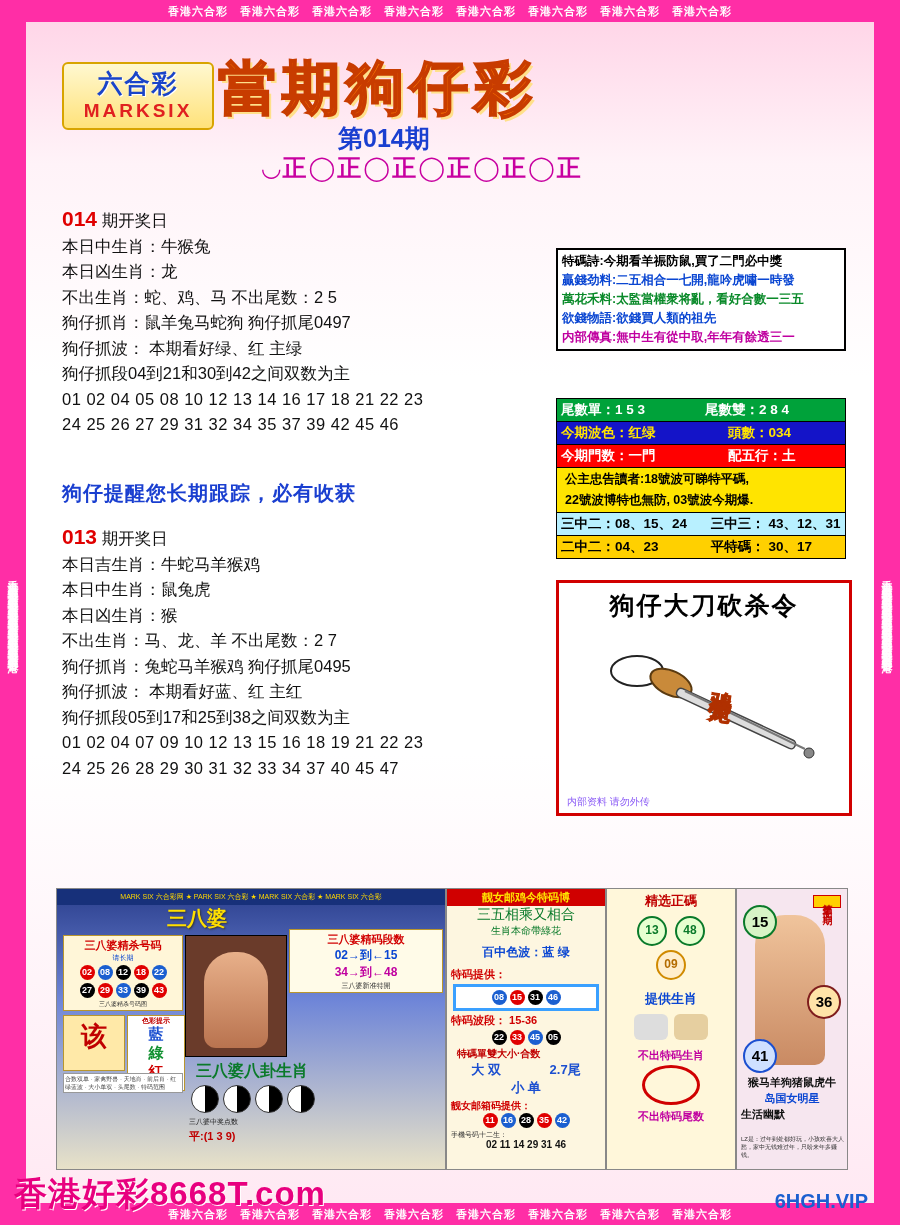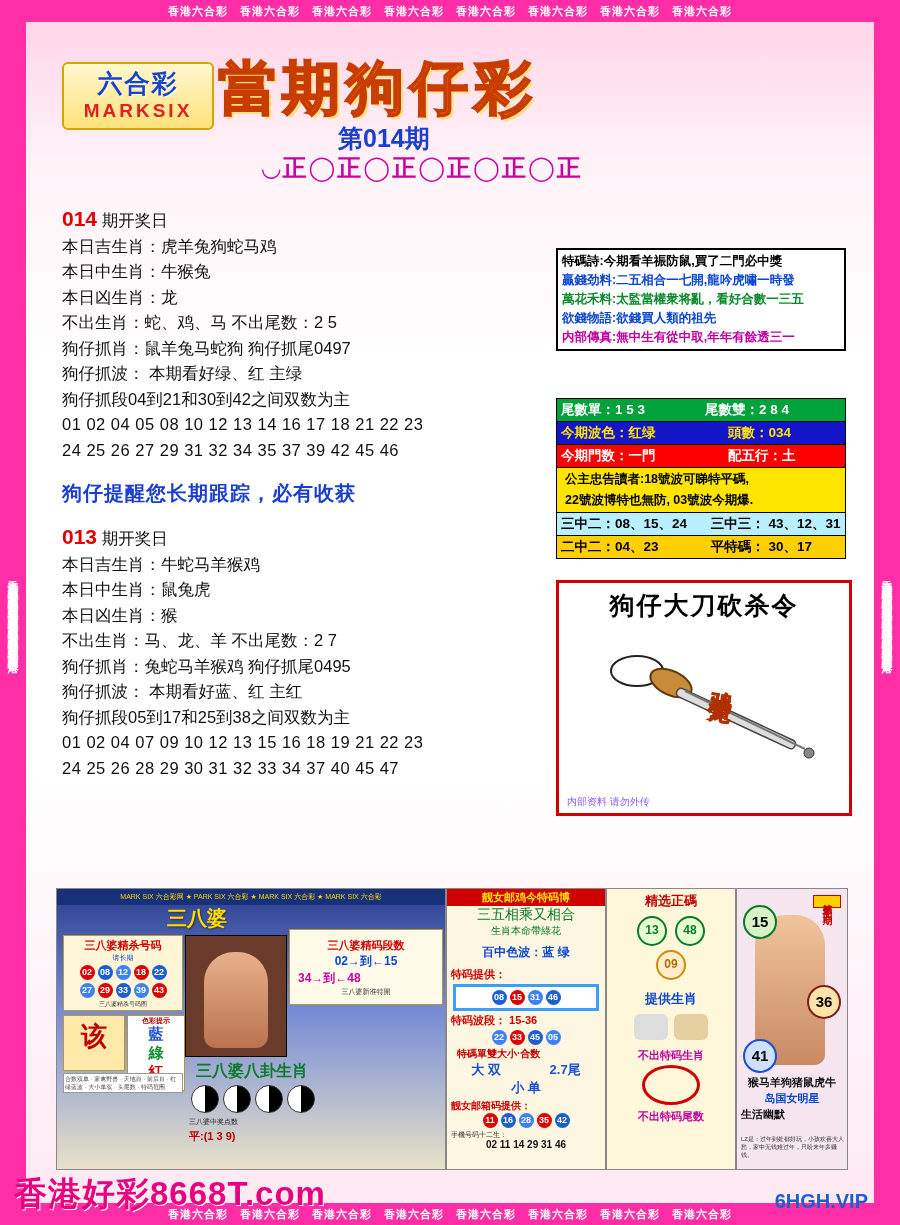--- a/index.html
+++ b/index.html
@@ -74,21 +74,21 @@
   .pB{width:160px;background:#fdf6e0;}
   .pC{width:130px;background:#fff7da;}
   .pD{width:112px;background:#f6e6ef;}
   .tiny{font-size:7px;line-height:9px;}
   .xtiny{font-size:6px;line-height:8px;}
   .mini-title{font-size:11px;font-weight:bold;color:#d10000;text-align:center;}
   .ballrow{display:flex;gap:3px;justify-content:center;}
   .ball{width:15px;height:15px;border-radius:50%;color:#fff;font-size:9px;line-height:15px;text-align:center;font-weight:bold;}
   .b-red{background:#e00000;}
   .b-blue{background:#1b5fd0;}
-  .b-green{background:#3b82f6;text-align:center;}
+  .b-green{background:#000000;text-align:center;}
   
   .wm-left{position:absolute;left:14px;bottom:8px;font-size:33px;font-weight:bold;color:#e8007f;
      text-shadow:1px 1px 0 #fff;letter-spacing:1px;}
   .wm-right{position:absolute;right:32px;bottom:12px;font-size:20px;font-weight:bold;color:#1b5fd0;}
   .corner-tag{position:absolute;right:6px;top:6px;width:26px;background:#ffd000;color:#c00000;font-size:10px;
      font-weight:bold;writing-mode:vertical-rl;text-align:center;line-height:26px;border:1px solid #c00;}
   .numball{position:absolute;border-radius:50%;width:30px;height:30px;line-height:30px;text-align:center;
      font-size:15px;font-weight:bold;color:#000;}
 </style>
 </head>
@@ -122,21 +122,20 @@
   <div class="issue">第014期</div>
 
 
   <div class="zheng-row">◡正◯正◯正◯正◯正◯正</div>
 
   <div class="lblock">
     <div class="row">
       <span class="big">014</span>
       <span>期开奖日</span>
     </div>
-    <div class="row">本日吉生肖：虎羊兔狗蛇马鸡</div>
     <div class="row">本日中生肖：牛猴兔</div>
     <div class="row">本日凶生肖：龙</div>
     <div class="row">不出生肖：蛇、鸡、马 不出尾数：2 5</div>
     <div class="row">狗仔抓肖：鼠羊兔马蛇狗  狗仔抓尾0497</div>
     <div class="row">狗仔抓波：                        本期看好绿、红  主绿</div>
     <div class="row">狗仔抓段04到21和30到42之间双数为主</div>
     <div class="row nums">01 02 04 05 08 10 12 13 14 16 17 18 21 22 23</div>
     <div class="row nums">24 25 26 27 29 31 32 34 35 37 39 42 45 46</div>
   </div>
 
@@ -243,24 +242,24 @@
         <div style="font-size:15px;font-weight:bold;color:#1b4fd0;">藍</div>
         <div style="font-size:15px;font-weight:bold;color:#10902f;">綠</div>
         <div style="font-size:15px;font-weight:bold;color:#d00000;">紅</div>
         <div class="xtiny">不出平碼</div>
       </div>
 
       <div style="position:absolute;left:128px;top:46px;width:100px;height:120px;background:#6a3b2a;border:1px solid #000;">
         <div style="position:absolute;left:18px;top:16px;width:64px;height:96px;border-radius:30px 30px 12px 12px;background:linear-gradient(180deg,#e8b08a,#b9734f);"></div>
       </div>
 
-      <div style="position:absolute;left:232px;top:40px;width:154px;background:#fffbe8;border:1px solid #b9962e;padding:8px;box-sizing:border-box;">
+      <div style="position:absolute;left:232px;top:40px;width:154px;background:#fffbe8;border:1px solid #b9962e;padding:2px;box-sizing:border-box;">
         <div class="mini-title">三八婆精码段数</div>
         <div style="text-align:center;font-size:12px;font-weight:bold;color:#0a46d2;">02→到←15</div>
-        <div style="text-align:left;font-size:12px;font-weight:bold;color:#c000a0;">34→到←48</div>
+        <div style="text-align:center;font-size:12px;font-weight:bold;color:#c000a0;">34→到←48</div>
         <div class="tiny" style="text-align:center;color:#333;">三八婆新准特開</div>
       </div>
 
       <div style="position:absolute;left:130px;top:172px;width:130px;text-align:center;font-size:16px;font-weight:bold;color:#0a7a2a;">三八婆八卦生肖</div>
 
       <div style="position:absolute;left:126px;top:196px;width:140px;display:flex;gap:4px;justify-content:center;">
         <div style="width:26px;height:26px;border-radius:50%;background:conic-gradient(#000 0 50%,#fff 50% 100%);border:1px solid #333;"></div>
         <div style="width:26px;height:26px;border-radius:50%;background:conic-gradient(#000 0 50%,#fff 50% 100%);border:1px solid #333;"></div>
         <div style="width:26px;height:26px;border-radius:50%;background:conic-gradient(#000 0 50%,#fff 50% 100%);border:1px solid #333;"></div>
         <div style="width:26px;height:26px;border-radius:50%;background:conic-gradient(#000 0 50%,#fff 50% 100%);border:1px solid #333;"></div>

